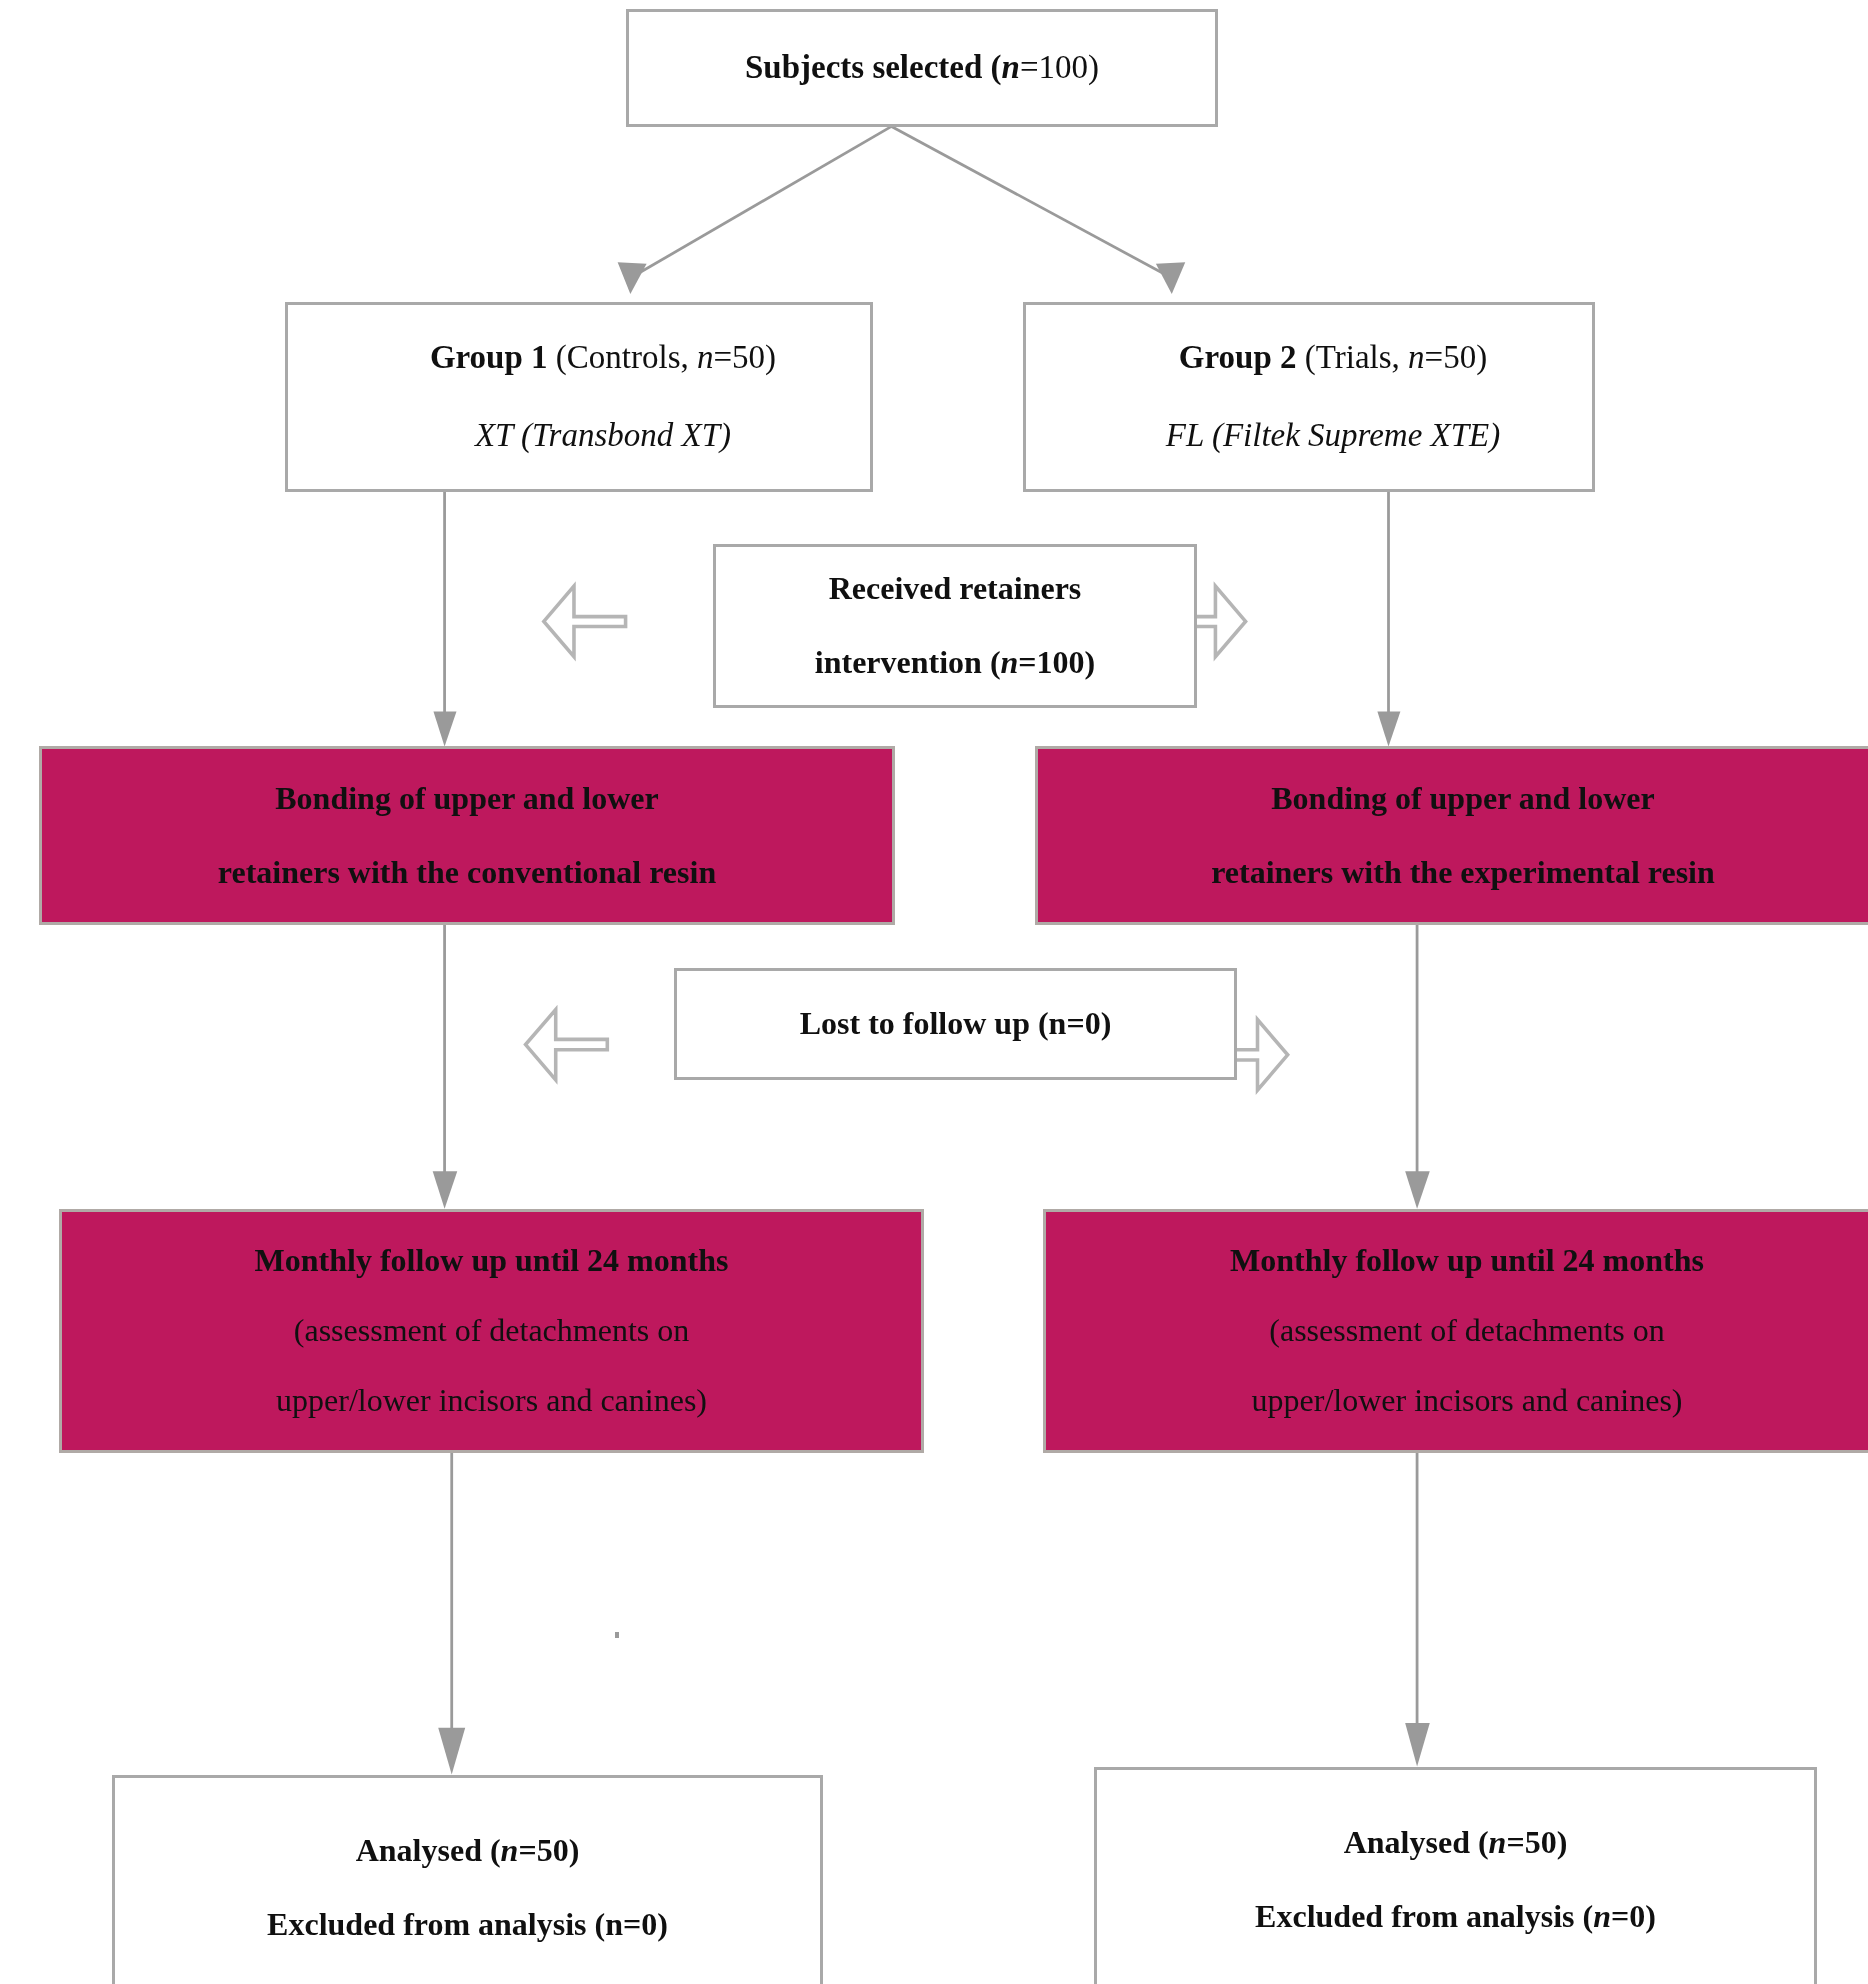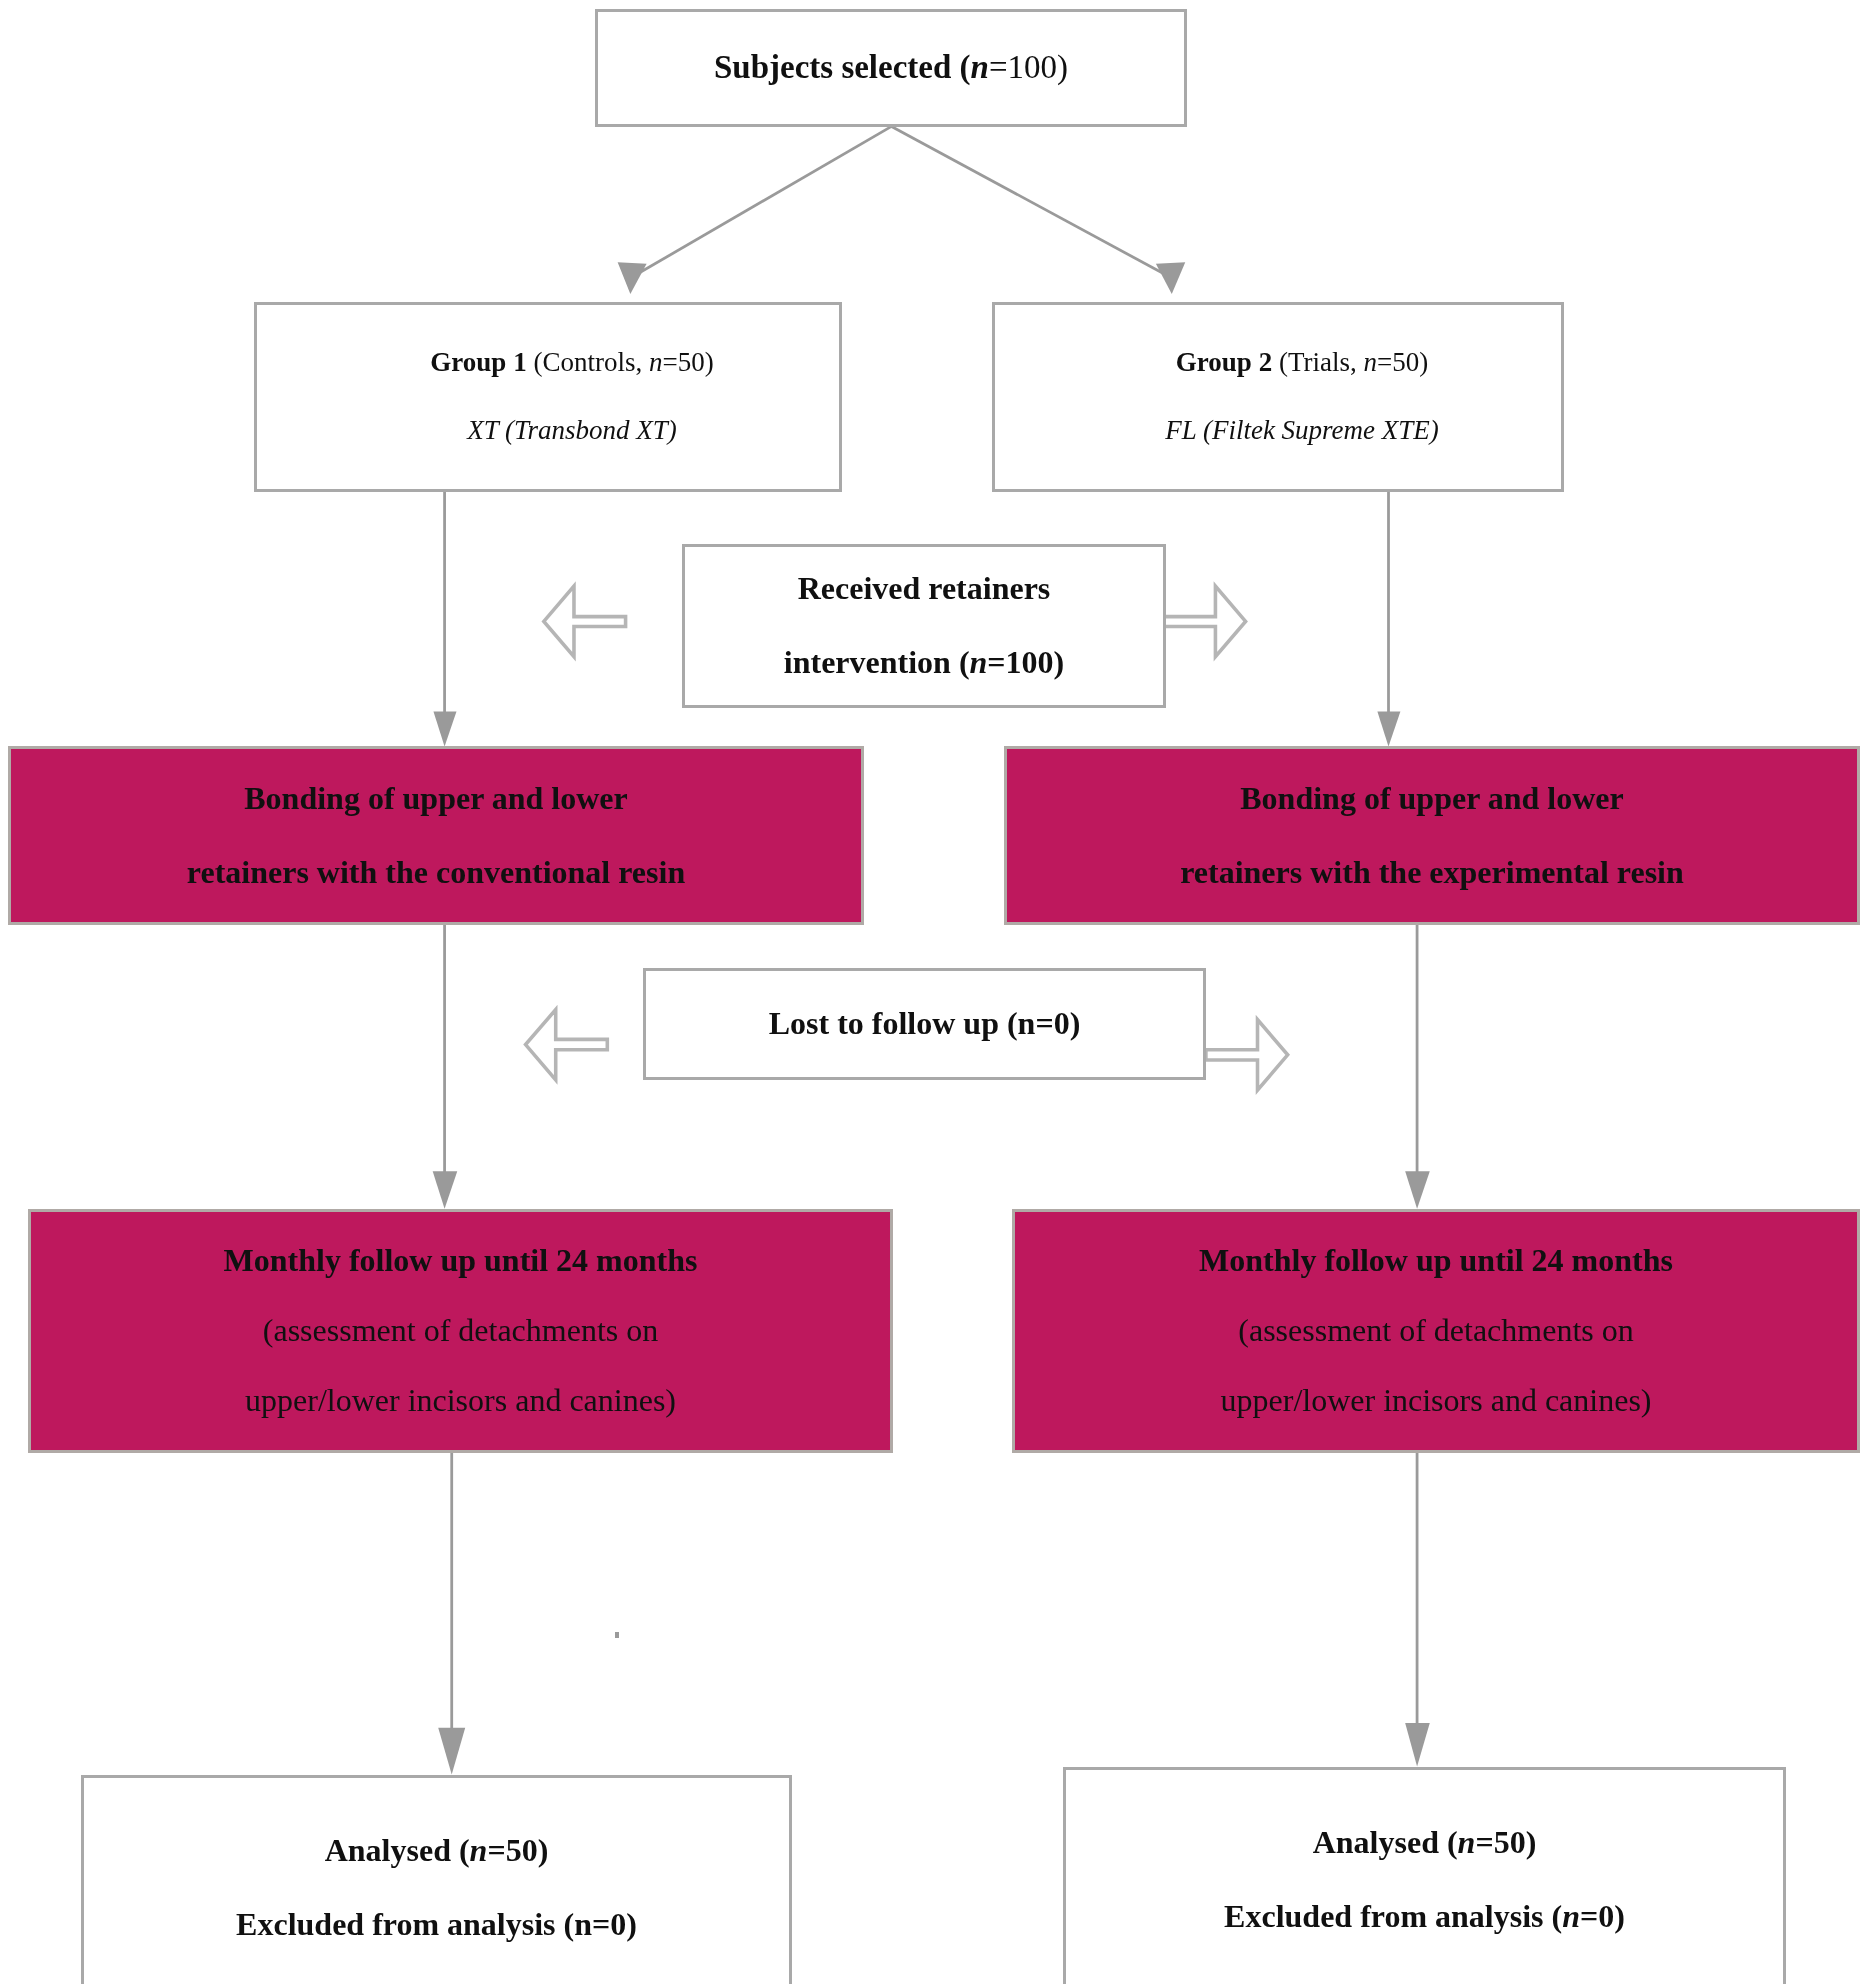--- a/index.html
+++ b/index.html
@@ -24,29 +24,30 @@
     border: 3.6px solid #a9a9a9;
     background: #ffffff;
     display: flex;
     flex-direction: column;
     align-items: center;
     justify-content: center;
     text-align: center;
     color: #101010;
     line-height: 1.62;
     z-index: 5;
+    margin-left: 31px;
   }
   .box.peach { background: #be185d; border-color: #b0aaa6; }
   .box .line { display: block; white-space: nowrap; }
   .b  { font-weight: bold; }
   .it { font-style: italic; }
 
   
   .fs-title   { font-size: 33px; }
-  .fs-group   { font-size: 27px; padding-left: 48px; }
+  .fs-group   { font-size: 33px; padding-left: 48px; }
   .fs-peach   { font-size: 32px; }
   .fs-note    { font-size: 32px; }
   .fs-final   { font-size: 32px; }
 
   
   .gap-lg .line + .line { margin-top: 24.6px; font-style: italic; }
   .gap-md .line + .line { margin-top: 22px; }
   .gap-sm .line + .line { margin-top: 18px; font-family: Liberation Serif, serif; }
 
   

